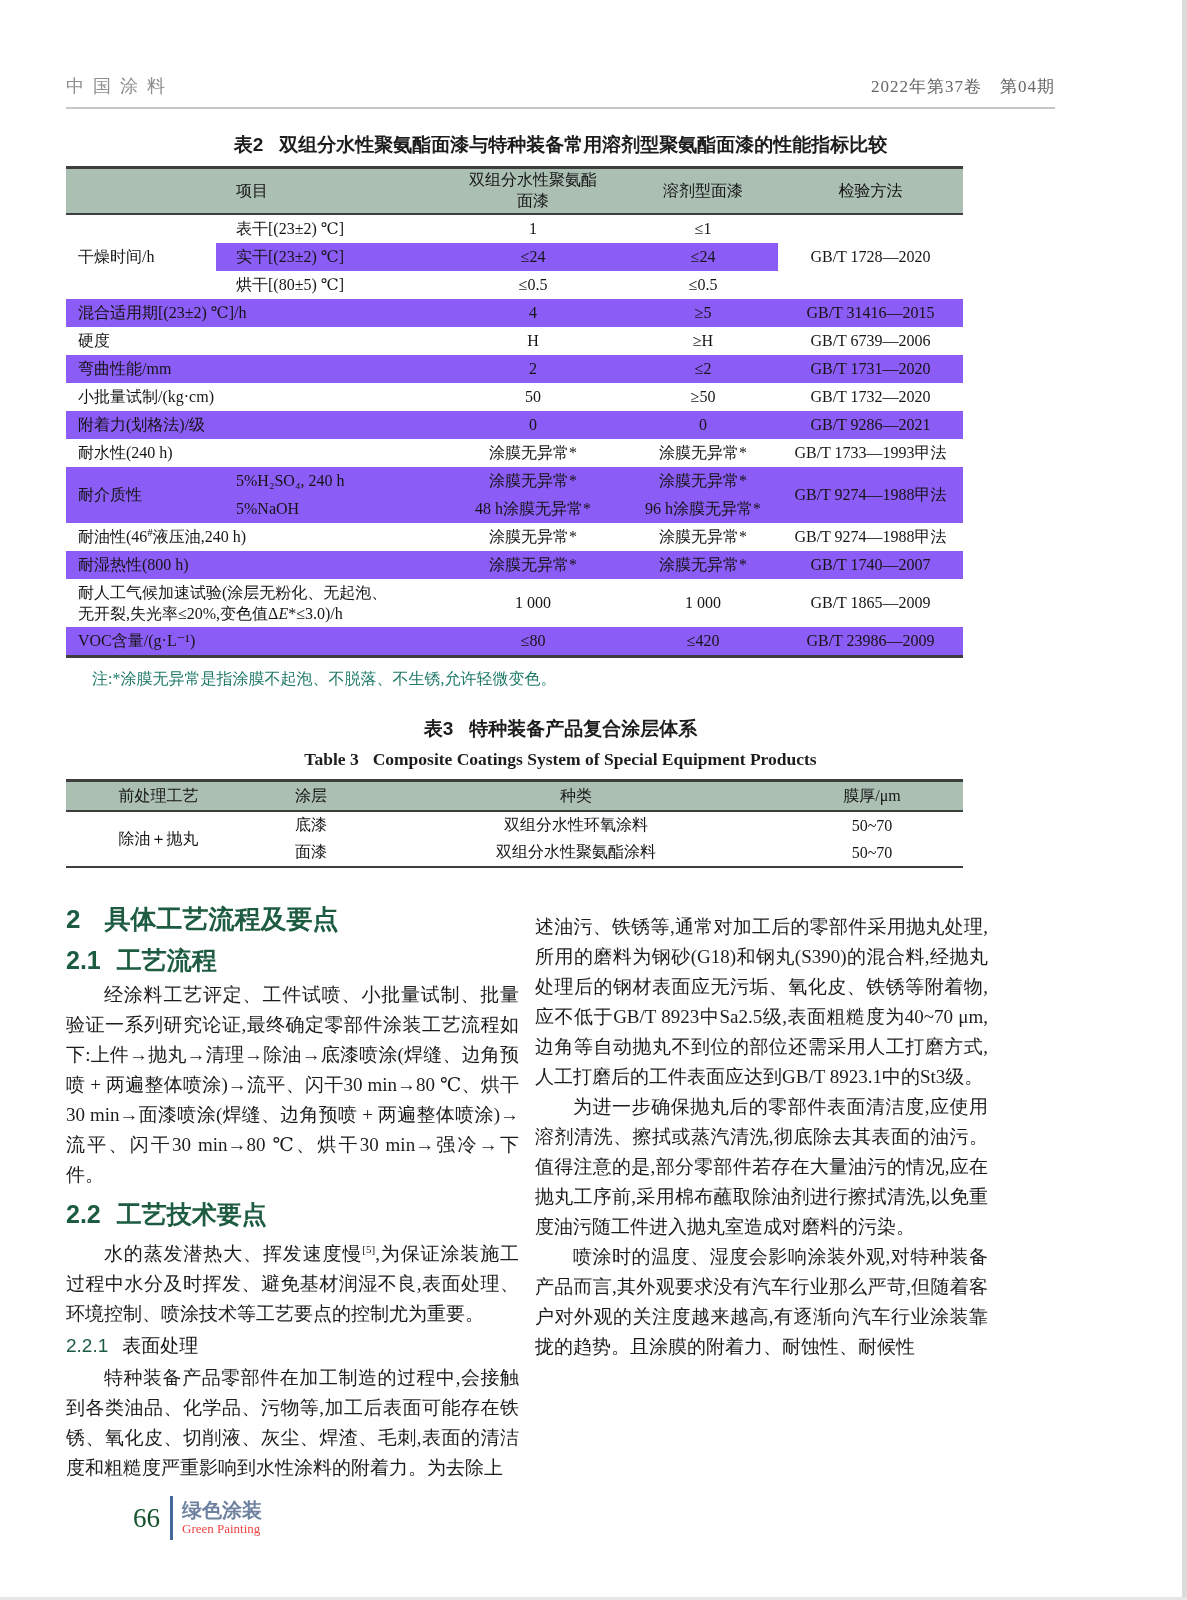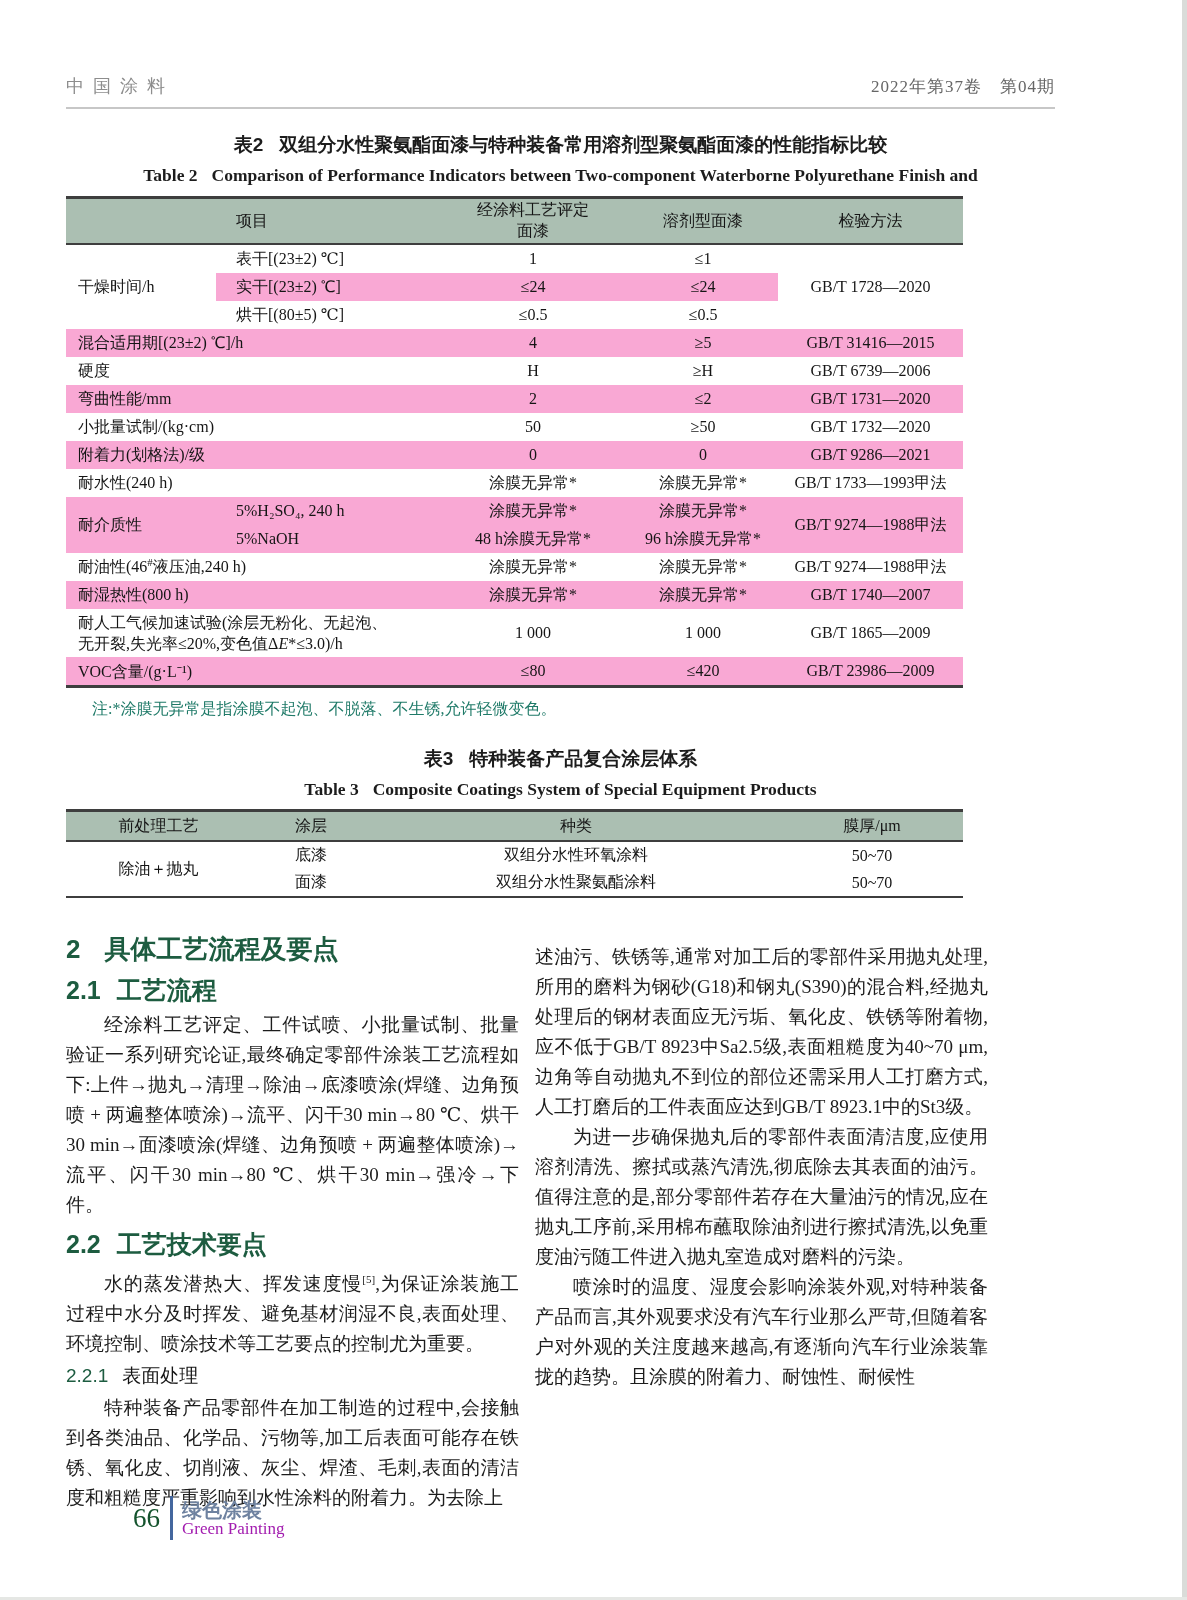--- a/index.html
+++ b/index.html
@@ -22,21 +22,21 @@
   .cap3{margin-top:26px;}
 
   
   table{border-collapse:collapse;table-layout:fixed;width:897px;font-size:16px;color:#151515;}
   .t2{margin-top:8px;border-top:3px solid #3e3e3e;border-bottom:3px solid #3e3e3e;}
   .t2 thead th{background:#abbfb2;height:44px;font-weight:normal;border-bottom:2px solid #3e3e3e;padding:0;}
   .t2 td{height:28px;text-align:center;padding:0;}
   .t2 tr.rowtall td{height:48px;}
   td.item,td.grp{text-align:left;padding-left:12px;}
   td.sub{text-align:left;padding-left:20px;}
-  .stripe{background:#f9a8d4;font-family:Liberation Serif, serif;}
+  .stripe{background:#8b5cf6;}
   .wline{line-height:21px;}
   .it{font-style:italic;}
   .tnote{margin-top:11px;padding-left:26px;font-size:16px;color:#1f7a68;}
 
   .t3{margin-top:7px;border-top:3px solid #3e3e3e;border-bottom:2px solid #3e3e3e;}
   .t3 thead th{background:#abbfb2;height:28px;font-weight:normal;border-bottom:2px solid #3e3e3e;padding:0;}
   .t3 td{height:27px;text-align:center;padding:0;}
 
   
   .cols{display:flex;gap:16px;margin-top:34px;}
@@ -53,56 +53,55 @@
   h4.sec{font-size:19px;font-weight:normal;margin:2px 0;line-height:30px;}
   h4.sec .num{font-family:"Liberation Sans","DejaVu Sans",sans-serif;color:#1d5c40;margin-right:14px;}
   h4.sec .ttl{color:#141414;}
   sup.ref{font-size:11px;}
 
   
   .footer{position:absolute;left:133px;top:1496px;display:flex;align-items:center;}
   .pageno{font-size:27px;color:#14532d;margin-right:10px;}
   .fbar{width:3px;height:44px;background:#44679e;margin-right:9px;}
   .fzh{font-family:"Liberation Sans","DejaVu Sans",sans-serif;font-size:20px;font-weight:bold;color:#6e82a0;line-height:22px;}
-  .fen{font-size:17px;color:#a21caf;line-height:16px;}
+  .fen{font-size:13px;color:#ef4444;line-height:16px;}
 
   .edge-r{position:absolute;right:0;top:0;width:5px;height:1600px;background:#dadcd9;}
   .edge-b{position:absolute;left:0;top:1597px;width:1187px;height:3px;background:#e5e7e4;}
 </style>
 </head>
 <body>
 
 <div class="page">
 
   <div class="jheader">
     <span class="journal">中国涂料</span>
     <span class="issue">2022年第37卷　第04期</span>
   </div>
   <div class="hrule"></div>
 
   <div class="capzh cap2">
     <span class="lbl">表2</span><span>双组分水性聚氨酯面漆与特种装备常用溶剂型聚氨酯面漆的性能指标比较</span>
   </div>
   <div class="capen">
-    <div><span class="lbl">Table 2</span><span>Comparison of Performance Indicators between Two-component Waterborne Polyurethane Finish and</span></div>
   </div>
 
   <table class="t2">
     <colgroup>
         <col style="width:150px">
         <col style="width:222px">
         <col style="width:190px">
         <col style="width:150px">
         <col style="width:185px">
       </colgroup>
     <thead>
       <tr>
         <th colspan="2">项目</th>
         <th>
-          <div>经涂料工艺评定</div>
+          <div>双组分水性聚氨酯</div>
           <div>面漆</div>
         </th>
         <th>溶剂型面漆</th>
         <th>检验方法</th>
       </tr>
     </thead>
     <tbody>
       <tr>
         <td class="grp" rowspan="3">干燥时间/h</td>
         <td class="sub">表干[(23±2) ℃]</td>

